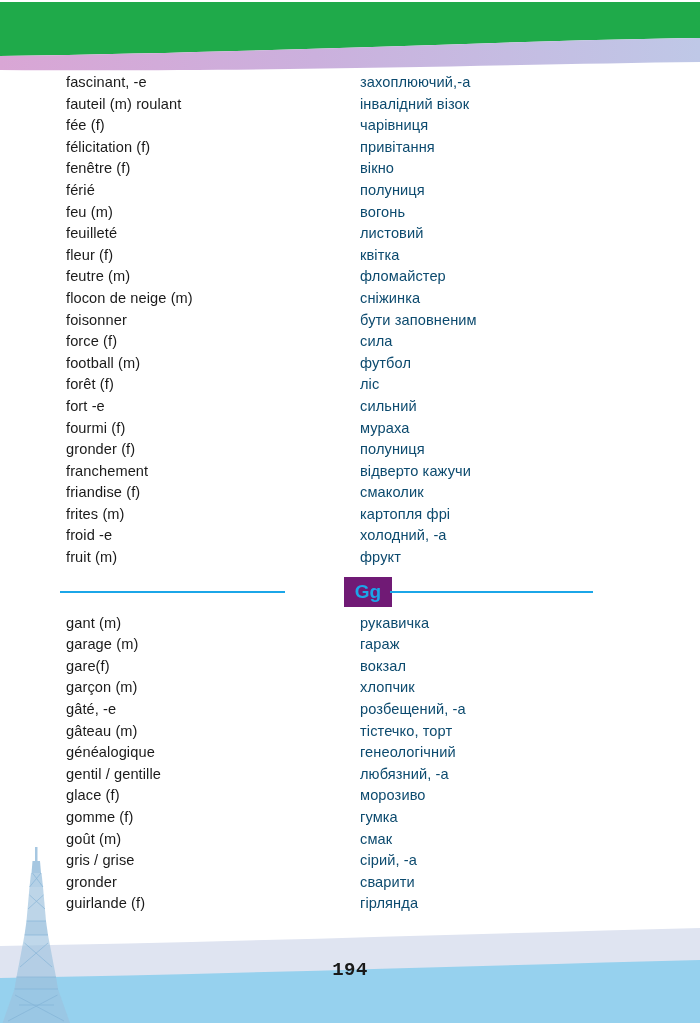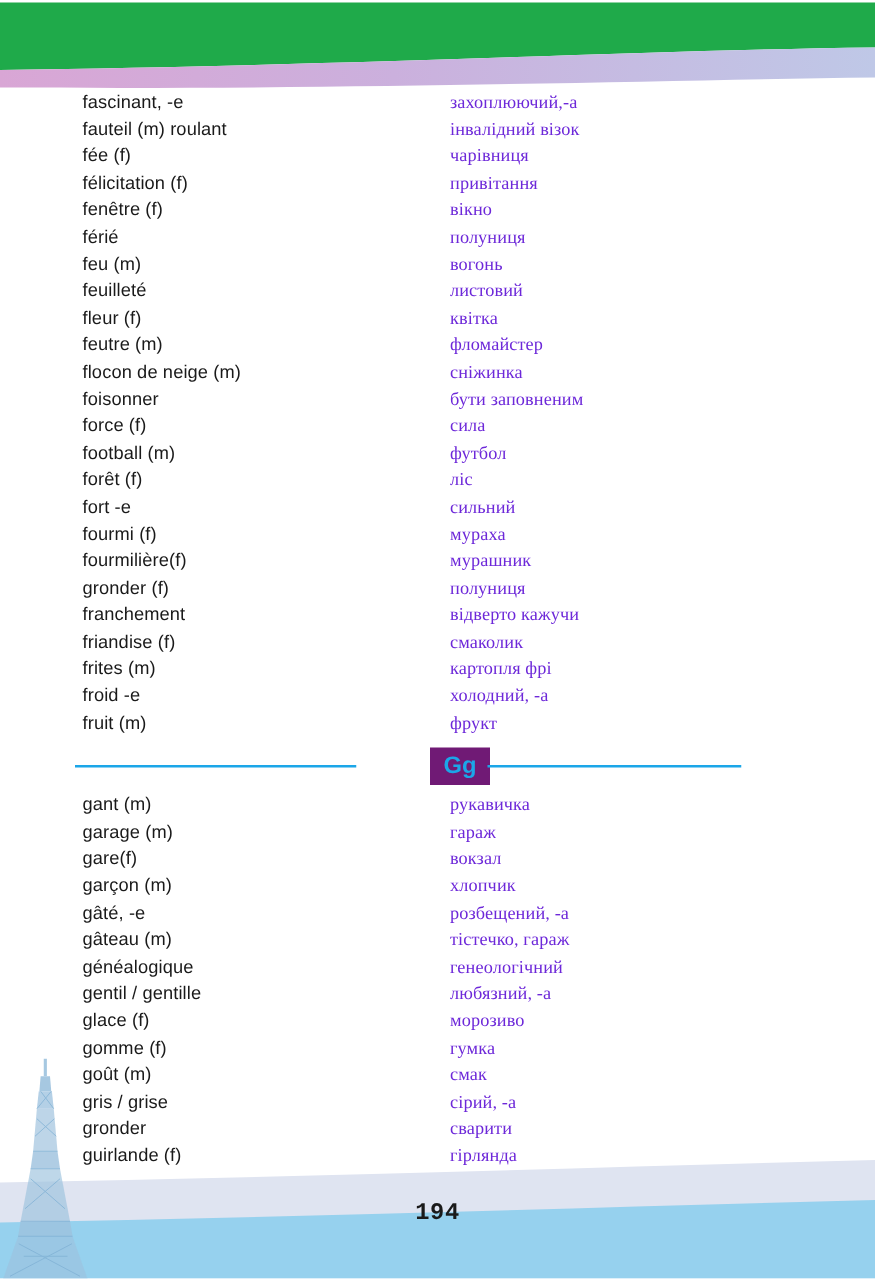--- a/index.html
+++ b/index.html
@@ -81,23 +81,22 @@
     font-size: 14.6px;
     color: #1a1a1a;
     letter-spacing: 0.1px;
   }
 
   .translation {
     position: absolute;
     left: 360px;
     top: 0;
     font-size: 14.6px;
-    color: #6d28d9;
+    color: #0c4a6e;
     letter-spacing: 0.1px;
-    font-family: Liberation Serif, serif;
   }
 
   
   .letter-divider {
     position: relative;
     height: 30px;
     margin: 8px 0 6px 0;
   }
   .letter-divider .rule-left,
   .letter-divider .rule-right {
@@ -224,24 +223,20 @@
       </div>
       <div class="entry-row">
         <span class="term">fort -e</span>
         <span class="translation">сильний</span>
       </div>
       <div class="entry-row">
         <span class="term">fourmi (f)</span>
         <span class="translation">мураха</span>
       </div>
       <div class="entry-row">
-        <span class="term">fourmilière(f)</span>
-        <span class="translation">мурашник</span>
-      </div>
-      <div class="entry-row">
         <span class="term">gronder (f)</span>
         <span class="translation">полуниця</span>
       </div>
       <div class="entry-row">
         <span class="term">franchement</span>
         <span class="translation">відверто кажучи</span>
       </div>
       <div class="entry-row">
         <span class="term">friandise (f)</span>
         <span class="translation">смаколик</span>
@@ -282,21 +277,21 @@
       <div class="entry-row">
         <span class="term">garçon (m)</span>
         <span class="translation">хлопчик</span>
       </div>
       <div class="entry-row">
         <span class="term">gâté, -e</span>
         <span class="translation">розбещений, -а</span>
       </div>
       <div class="entry-row">
         <span class="term">gâteau (m)</span>
-        <span class="translation">тістечко, гараж</span>
+        <span class="translation">тістечко, торт</span>
       </div>
       <div class="entry-row">
         <span class="term">généalogique</span>
         <span class="translation">генеологічний</span>
       </div>
       <div class="entry-row">
         <span class="term">gentil / gentille</span>
         <span class="translation">любязний, -а</span>
       </div>
       <div class="entry-row">

